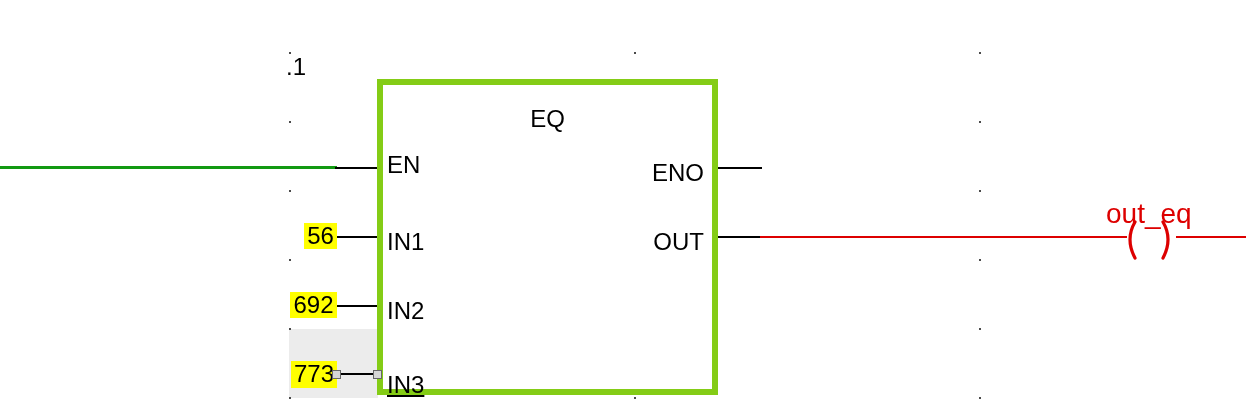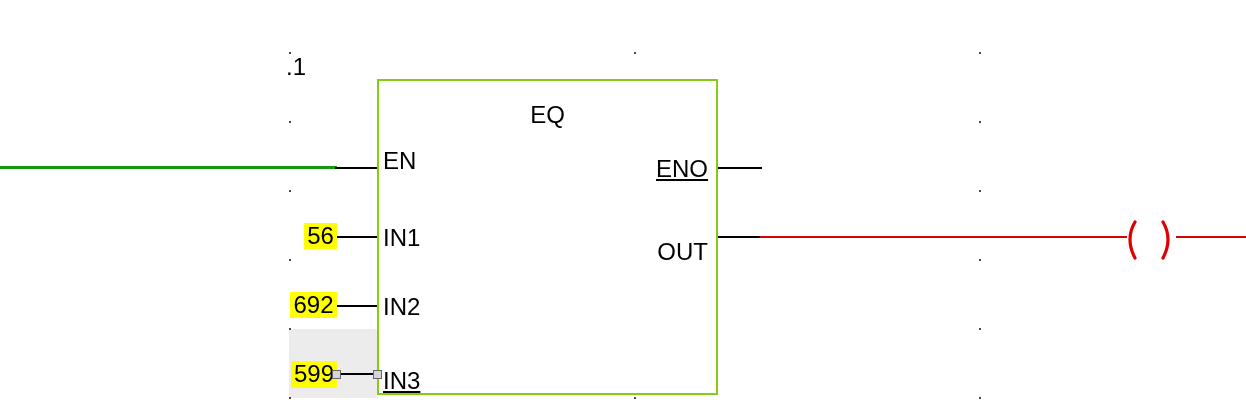--- a/index.html
+++ b/index.html
@@ -13,21 +13,21 @@
   
   .sel-rect{left:289px;top:329px;width:89px;height:69px;background:var(--sel,#ECECEC);z-index:1;}
   
   .wire{position:absolute;z-index:3;}
   .wire.black{background:#000;height:2px;}
   .wire.green{background:var(--green,#119911);height:3px;}
   .wire.red{background:var(--red,#DD0000);height:2px;}
   
   .fblock{
     left:377px;top:79px;width:341px;height:316px;box-sizing:border-box;
-    border:2px solid #84cc16;background:#fff;z-index:4;
+    border:6px solid #84cc16;background:#fff;z-index:4;
   }
   .fblock .title{
     position:absolute;left:0;top:22px;width:100%;text-align:center;
     font-size:24px;line-height:24px;white-space:nowrap;
   }
   .pin-label{position:absolute;font-size:24px;line-height:24px;white-space:nowrap;}
   .pin-left{left:4px;}
   .pin-right{right:8px;}
   
   .operand{
@@ -90,29 +90,30 @@
 
   <div class="wire red" style="left:760px;top:236px;width:367px;"></div>
   <div class="wire red" style="left:1176px;top:236px;width:70px;"></div>
 
   <div class="abs fblock">
     <div class="title">EQ</div>
     <div class="pin-label pin-left" style="top:68px;">EN</div>
     <div class="pin-label pin-left" style="top:145px;">IN1</div>
     <div class="pin-label pin-left" style="top:214px;text-align:center;">IN2</div>
     <div class="pin-label pin-left" style="top:288px;text-decoration:underline;">IN3</div>
-    <div class="pin-label pin-right" style="top:76px;text-decoration:underline;">ENO</div>
-    <div class="pin-label pin-right" style="top:159px;margin-left:40px;">OUT</div>
+    <div class="pin-label pin-right" style="top:76px;">ENO</div>
+    <div class="pin-label pin-right" style="top:145px;margin-left:40px;">OUT</div>
   </div>
 
   <div class="operand" style="left:304px;top:223px;width:33px;height:26px;">56</div>
   <div class="operand" style="left:290px;top:292px;width:47px;height:26px;">692</div>
-  <div class="operand" style="left:291px;top:361px;width:46px;height:27px;">599</div>
+  <div class="operand" style="left:291px;top:361px;width:46px;height:27px;">773</div>
 
   <div class="handle" style="left:332px;top:370px;"></div>
   <div class="handle" style="left:373px;top:370px;"></div>
 
   <svg class="abs coil-svg" width="66" height="52" viewBox="0 0 66 52">
     <path d="M 19 8 Q 9 25 19 44" stroke="#DD0000" stroke-width="3.2" fill="none" stroke-linecap="round"></path>
     <path d="M 47 8 Q 57 25 47 44" stroke="#DD0000" stroke-width="3.2" fill="none" stroke-linecap="round"></path>
   </svg>
+  <div class="abs coil-label">out_eq</div>
 
 </div>
 
 </body></html>

